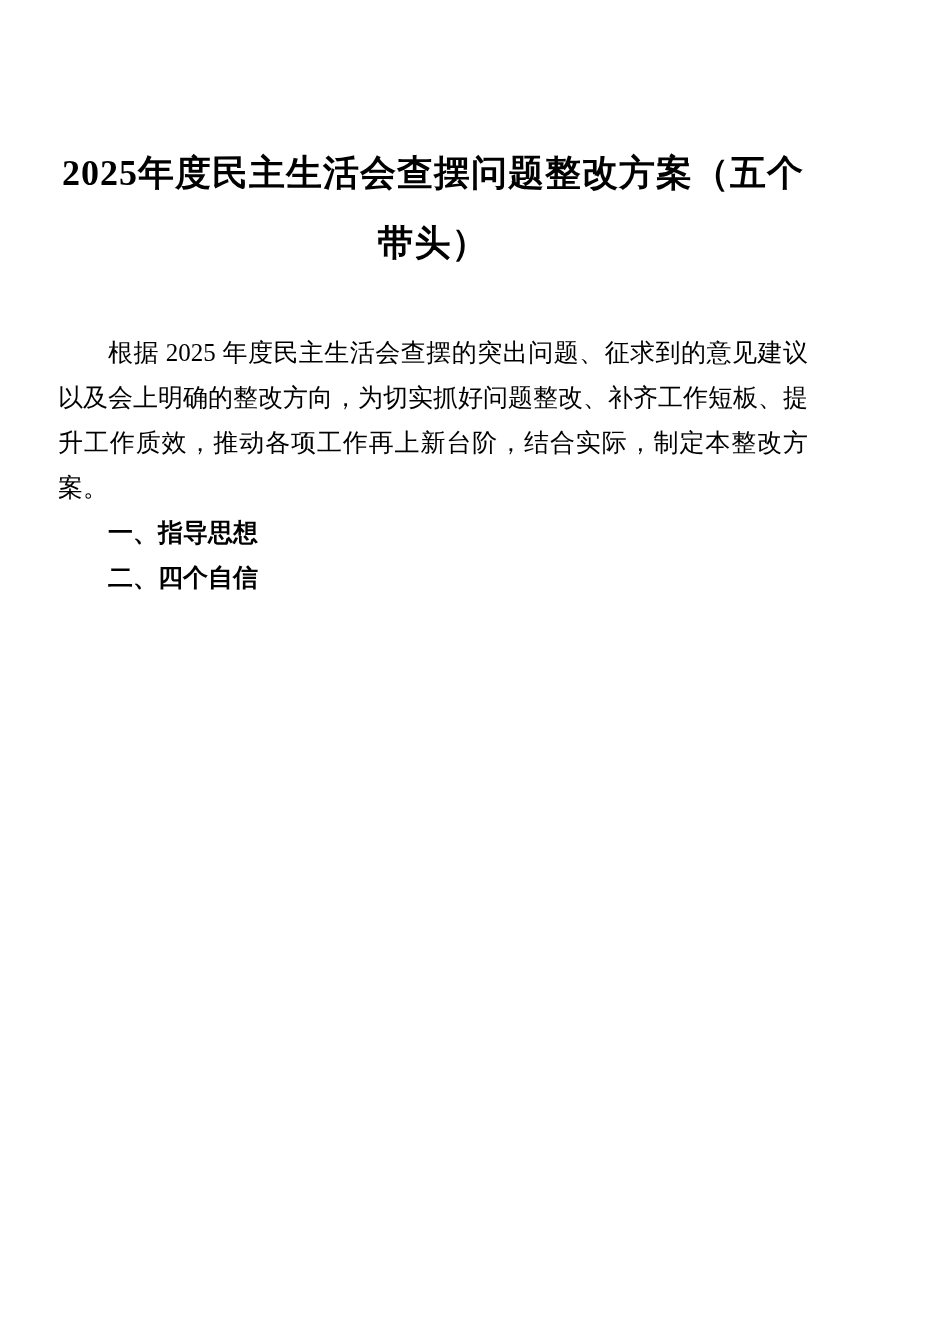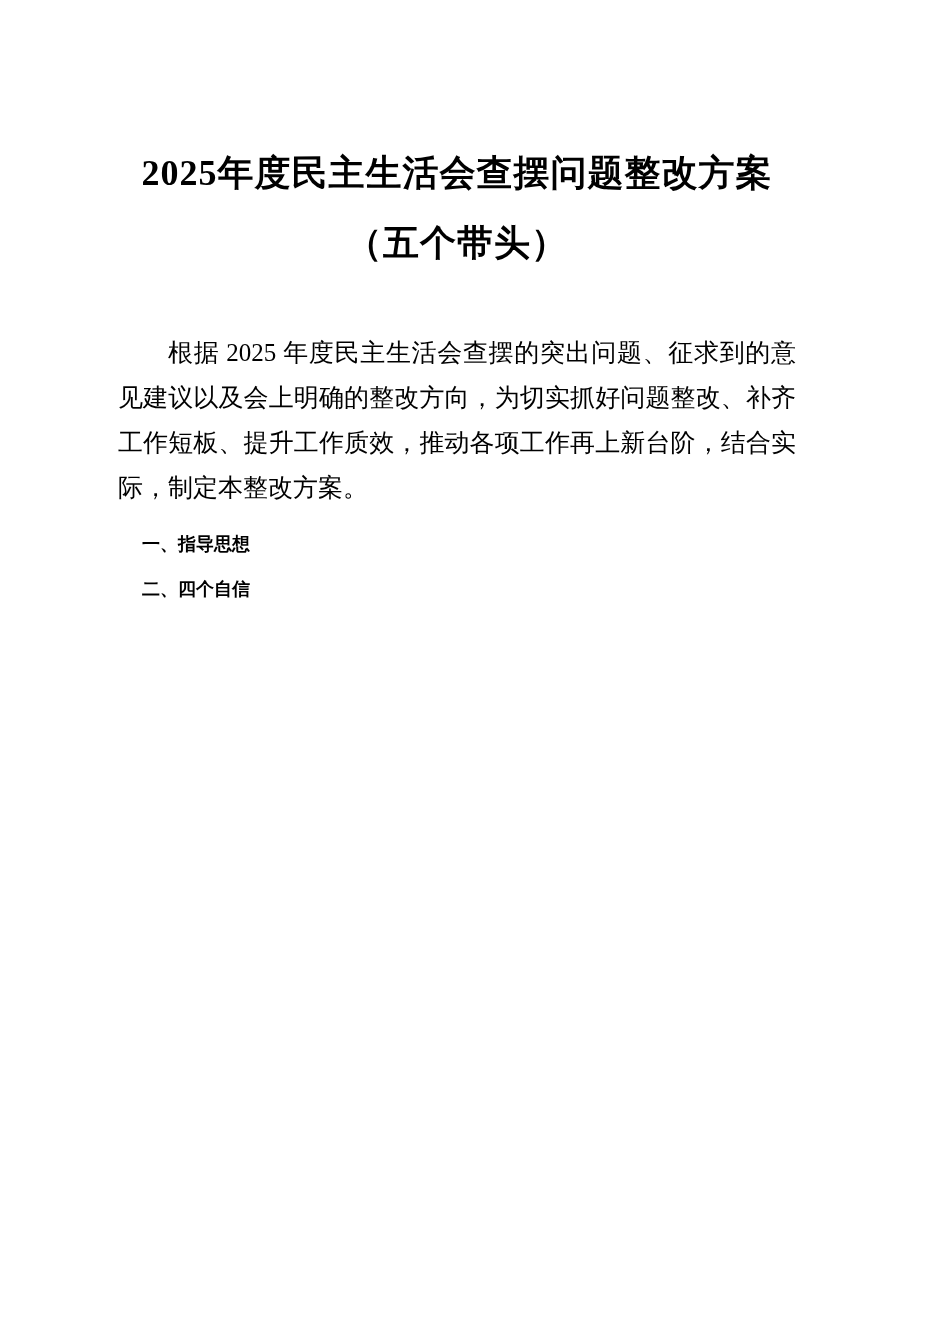--- a/index.html
+++ b/index.html
@@ -7,49 +7,49 @@
     padding: 0;
     background: #ffffff;
   }
   .page {
     position: relative;
     width: 950px;
     height: 1344px;
     margin: 0 auto;
     background: #ffffff;
     box-sizing: border-box;
-    padding: 138px 142px 0 106px;
+    padding: 138px 142px 0 58px;
     overflow: hidden;
     color: #000000;
   }
   .doc-title {
     font-family: "Liberation Serif", "DejaVu Serif", serif;
     font-size: 36px;
     font-weight: bold;
     line-height: 1.95;
     text-align: center;
     margin: 0 0 52px 0;
     letter-spacing: 1px;
   }
   .doc-body {
     font-family: "Liberation Serif", "DejaVu Serif", serif;
     font-size: 25px;
     line-height: 45px;
     text-align: justify;
   }
   .para {
-    margin: 12px;
+    margin: 0;
     text-indent: 2em;
   }
   .heading {
     margin: 0;
     text-indent: 2em;
     font-family: "Liberation Sans", "DejaVu Sans", sans-serif;
     font-weight: bold;
-    font-size: 18px;
+    font-size: 25px;
     line-height: 45px;
   }
 </style>
 </head>
 <body>
 
 <div class="page">
   <h1 class="doc-title">2025年度民主生活会查摆问题整改方案（五个带头）</h1>
   <div class="doc-body" id="doc-body">
       <p class="para">根据 2025 年度民主生活会查摆的突出问题、征求到的意见建议以及会上明确的整改方向，为切实抓好问题整改、补齐工作短板、提升工作质效，推动各项工作再上新台阶，结合实际，制定本整改方案。</p>

